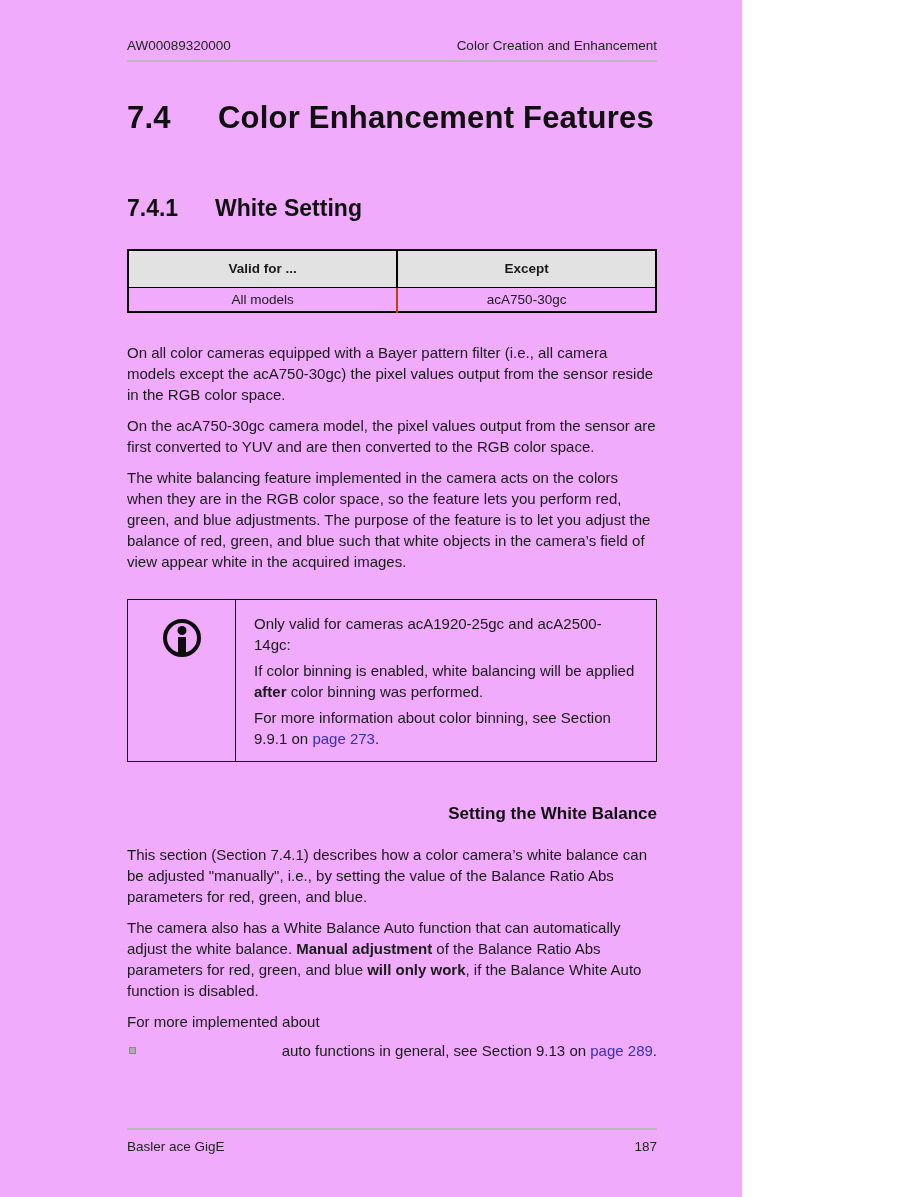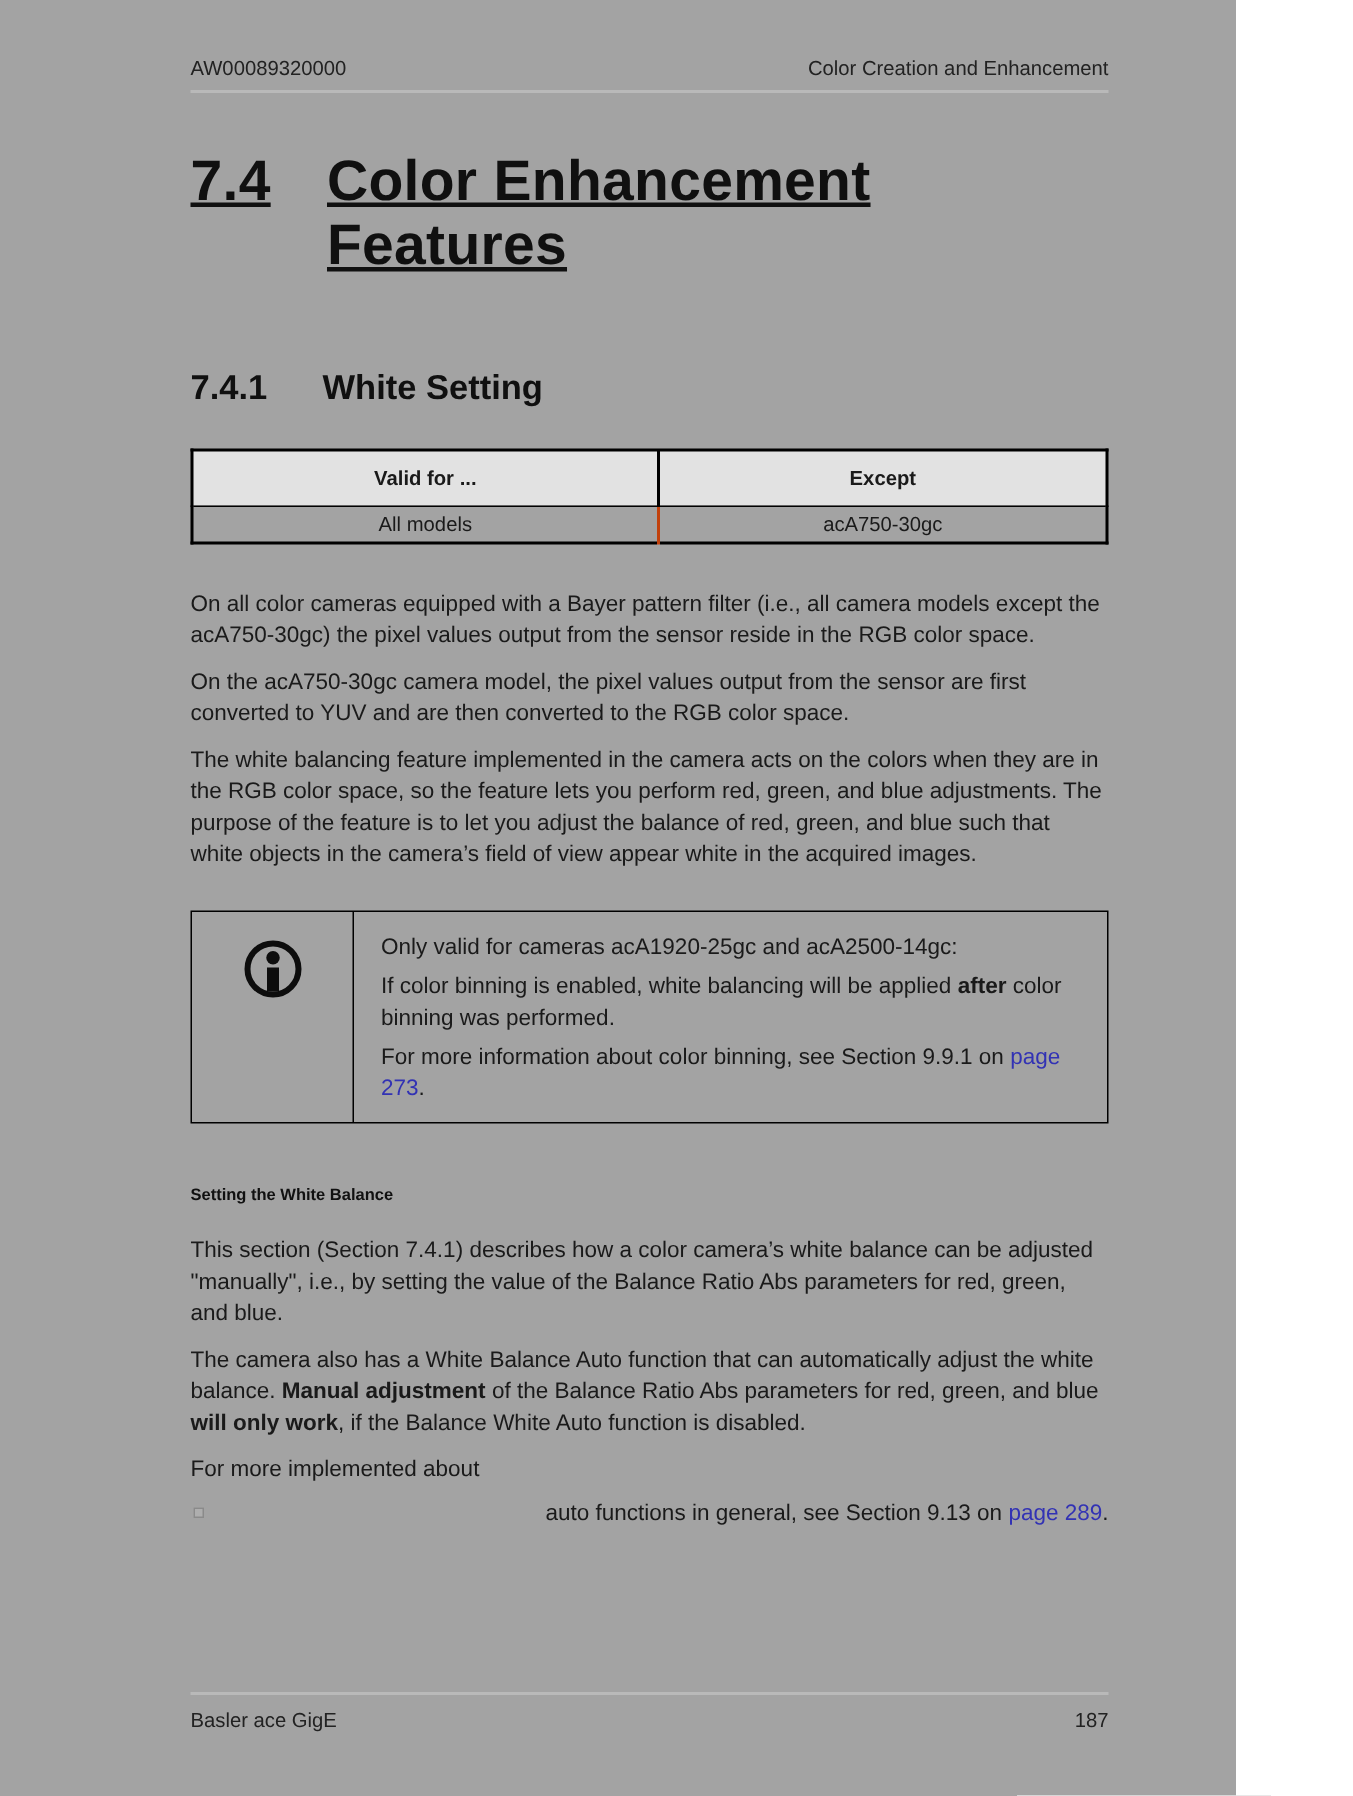--- a/index.html
+++ b/index.html
@@ -1,46 +1,45 @@
 <!DOCTYPE html>
 <html style="--link-color: #3232b4;"><head>
 <meta charset="utf-8">
 <style>
   * { box-sizing: border-box; }
   html, body { margin: 0; padding: 0; background: #ffffff; }
   .page {
     position: relative;
-    width: 824px;
+    width: 742px;
     height: 1197px;
-    background: #a3a3a3;
+    background: #f0abfc;
     font-family: "Liberation Sans", "DejaVu Sans", sans-serif;
     color: #1a1a1a;
     overflow: hidden;
   }
   .content { padding: 0 85px 0 127px; }
 
   
   .doc-header {
     display: flex;
     justify-content: space-between;
     padding-top: 38px;
     font-size: 13.5px;
     color: #222;
   }
   .header-rule { height: 2px; background: #b9b9b9; margin-top: 7px; }
 
   
   .section-title {
     display: flex;
     margin: 38px 0 0 0;
-    font-size: 38px;
+    font-size: 31px;
     font-weight: bold;
     color: #101010;
     letter-spacing: 0.2px;
-    text-decoration: underline;
   }
   .section-num { width: 91px; flex-shrink: 0; }
   .subsection-title {
     display: flex;
     margin: 59px 0 0 0;
     font-size: 23px;
     font-weight: bold;
     color: #101010;
   }
   .subsection-num { width: 88px; flex-shrink: 0; }
@@ -114,21 +113,21 @@
     top: 14px; left: 50%;
     transform: translateX(-50%);
     width: 8px; height: 16px;
     background: #0d0d0d;
   }
   .note-body { flex: 1; padding: 13px 18px 12px 18px; font-size: 15px; line-height: 21px; }
   .note-body p { margin: 0; }
   .note-body p + p { margin-top: 5px; }
 
   
-  .setting-heading { margin: 42px 0 0 0; font-size: 11px; font-weight: bold; color: #101010; }
+  .setting-heading { margin: 42px 0 0 0; font-size: 17px; font-weight: bold; color: #101010; text-align: right; }
   ul.info-list { list-style: none; margin: 8px 0 0 0; padding: 0; }
   ul.info-list li {
     position: relative;
     padding-left: 27px;
     font-size: 15px;
     line-height: 21px;
     margin-top: 4px;
     text-align: right;
   }
   .bullet-square {

